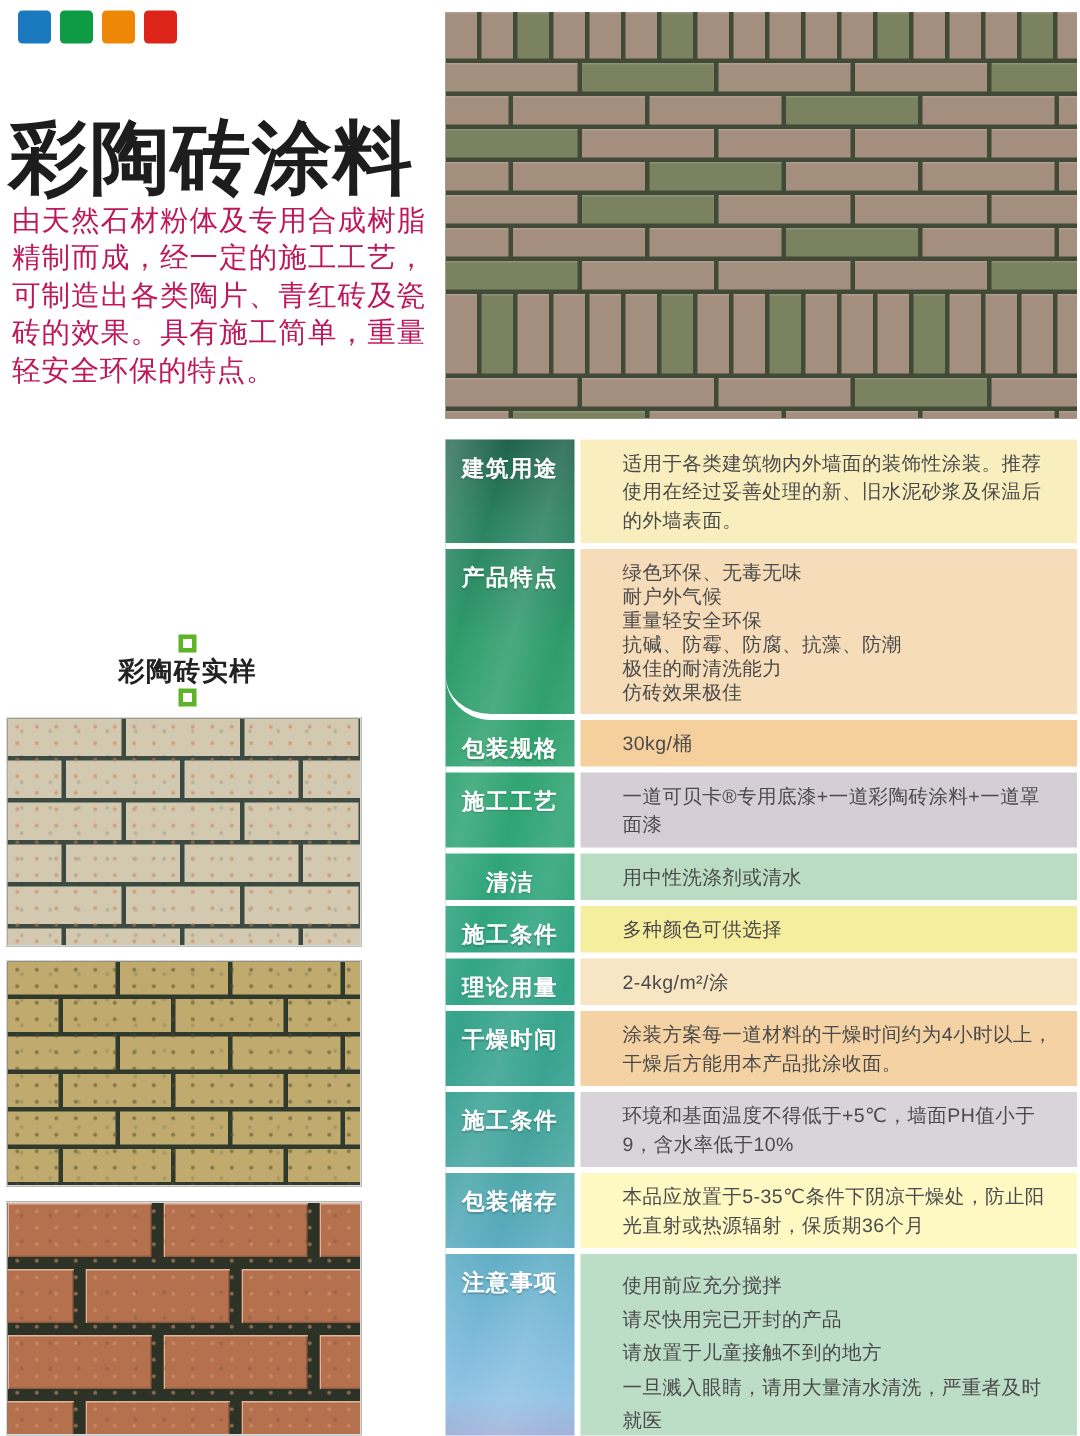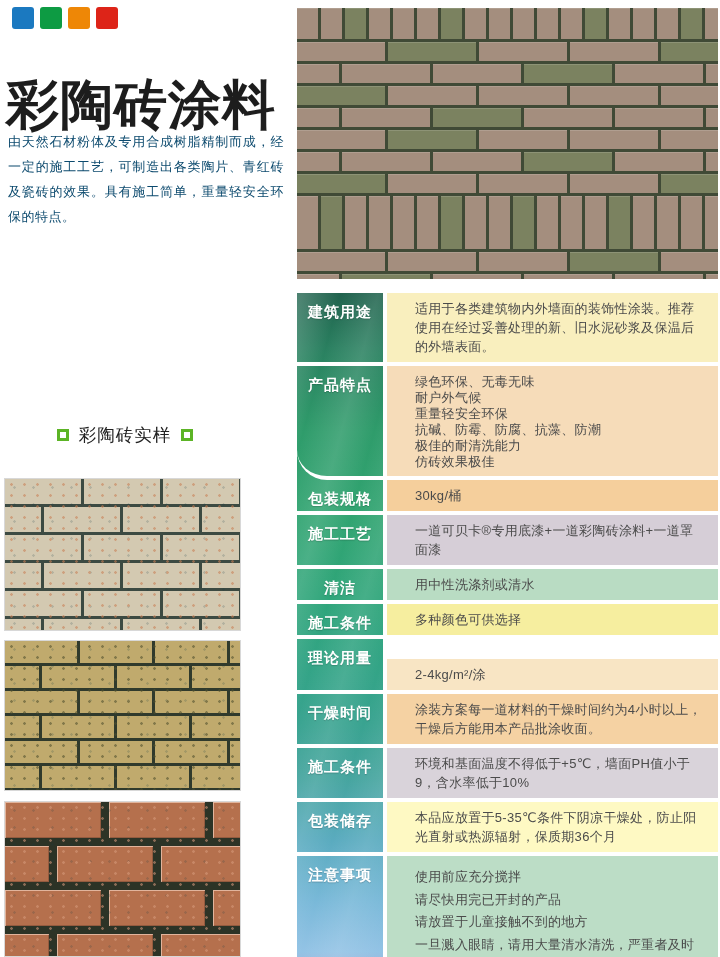--- a/index.html
+++ b/index.html
@@ -12,27 +12,27 @@
   
   .brand-squares{position:absolute;top:7px;left:12px;display:flex;}
   .brand-sq{width:22px;height:22px;border-radius:3px;margin-right:6px;}
   .page-title{
     position:absolute;top:34px;left:6px;width:290px;
     font-size:53px;font-weight:900;color:#1d1d1d;letter-spacing:1px;
     font-family:"Liberation Serif","DejaVu Serif",serif;
   }
   .intro-text{
     position:absolute;top:116px;left:8px;width:276px;
-    font-size:13px;line-height:25px;color:#0c4a6e;letter-spacing:.5px;
+    font-size:19px;line-height:25px;color:#be185d;letter-spacing:.5px;
     text-align:justify;
   }
   .samples-heading{
     position:absolute;top:423px;left:0;width:250px;
     display:flex;align-items:center;justify-content:center;
-    font-size:17.5px;font-weight:normal;color:#222;letter-spacing:1px;
+    font-size:17.5px;font-weight:bold;color:#222;letter-spacing:1px;flex-direction:column;
   }
   .marker-sq{width:6px;height:6px;background:#fff;border:3px solid #5cb426;display:inline-block;}
   .samples-heading .txt{margin:0 10px;}
   .photo{
     position:absolute;left:4px;width:237px;overflow:hidden;
     border:1px solid #d8d8d8;box-sizing:border-box;
   }
   #photo1{top:478px;height:153px;}
   #photo2{top:640px;height:151px;}
   #photo3{top:801px;height:156px;}
@@ -330,21 +330,21 @@
     <div class="spec-row" style="min-height: 31px; justify-content: flex-end;">
       <div class="spec-label">清洁</div>
       <div class="spec-value lead-normal" style="background: rgb(185, 220, 195);">用中性洗涤剂或清水</div>
     </div>
     <div class="spec-row" style="min-height: 31px;">
       <div class="spec-label">施工条件</div>
       <div class="spec-value lead-normal" style="background: rgb(246, 238, 159);">多种颜色可供选择</div>
     </div>
     <div class="spec-row" style="min-height: 31px;">
       <div class="spec-label">理论用量</div>
-      <div class="spec-value lead-normal" style="background: rgb(248, 229, 196); margin-top: 20px;">2-4kg/m²/涂</div>
+      <div class="spec-value lead-normal" style="background: rgb(248, 229, 196);">2-4kg/m²/涂</div>
     </div>
     <div class="spec-row" style="min-height: 46px;">
       <div class="spec-label">干燥时间</div>
       <div class="spec-value lead-normal" style="background: rgb(245, 210, 163);">涂装方案每一道材料的干燥时间约为4小时以上，干燥后方能用本产品批涂收面。</div>
     </div>
     <div class="spec-row" style="min-height: 50px;">
       <div class="spec-label">施工条件</div>
       <div class="spec-value lead-normal" style="background: rgb(217, 211, 218);">环境和基面温度不得低于+5℃，墙面PH值小于9，含水率低于10%</div>
     </div>
     <div class="spec-row" style="min-height: 48px;">

